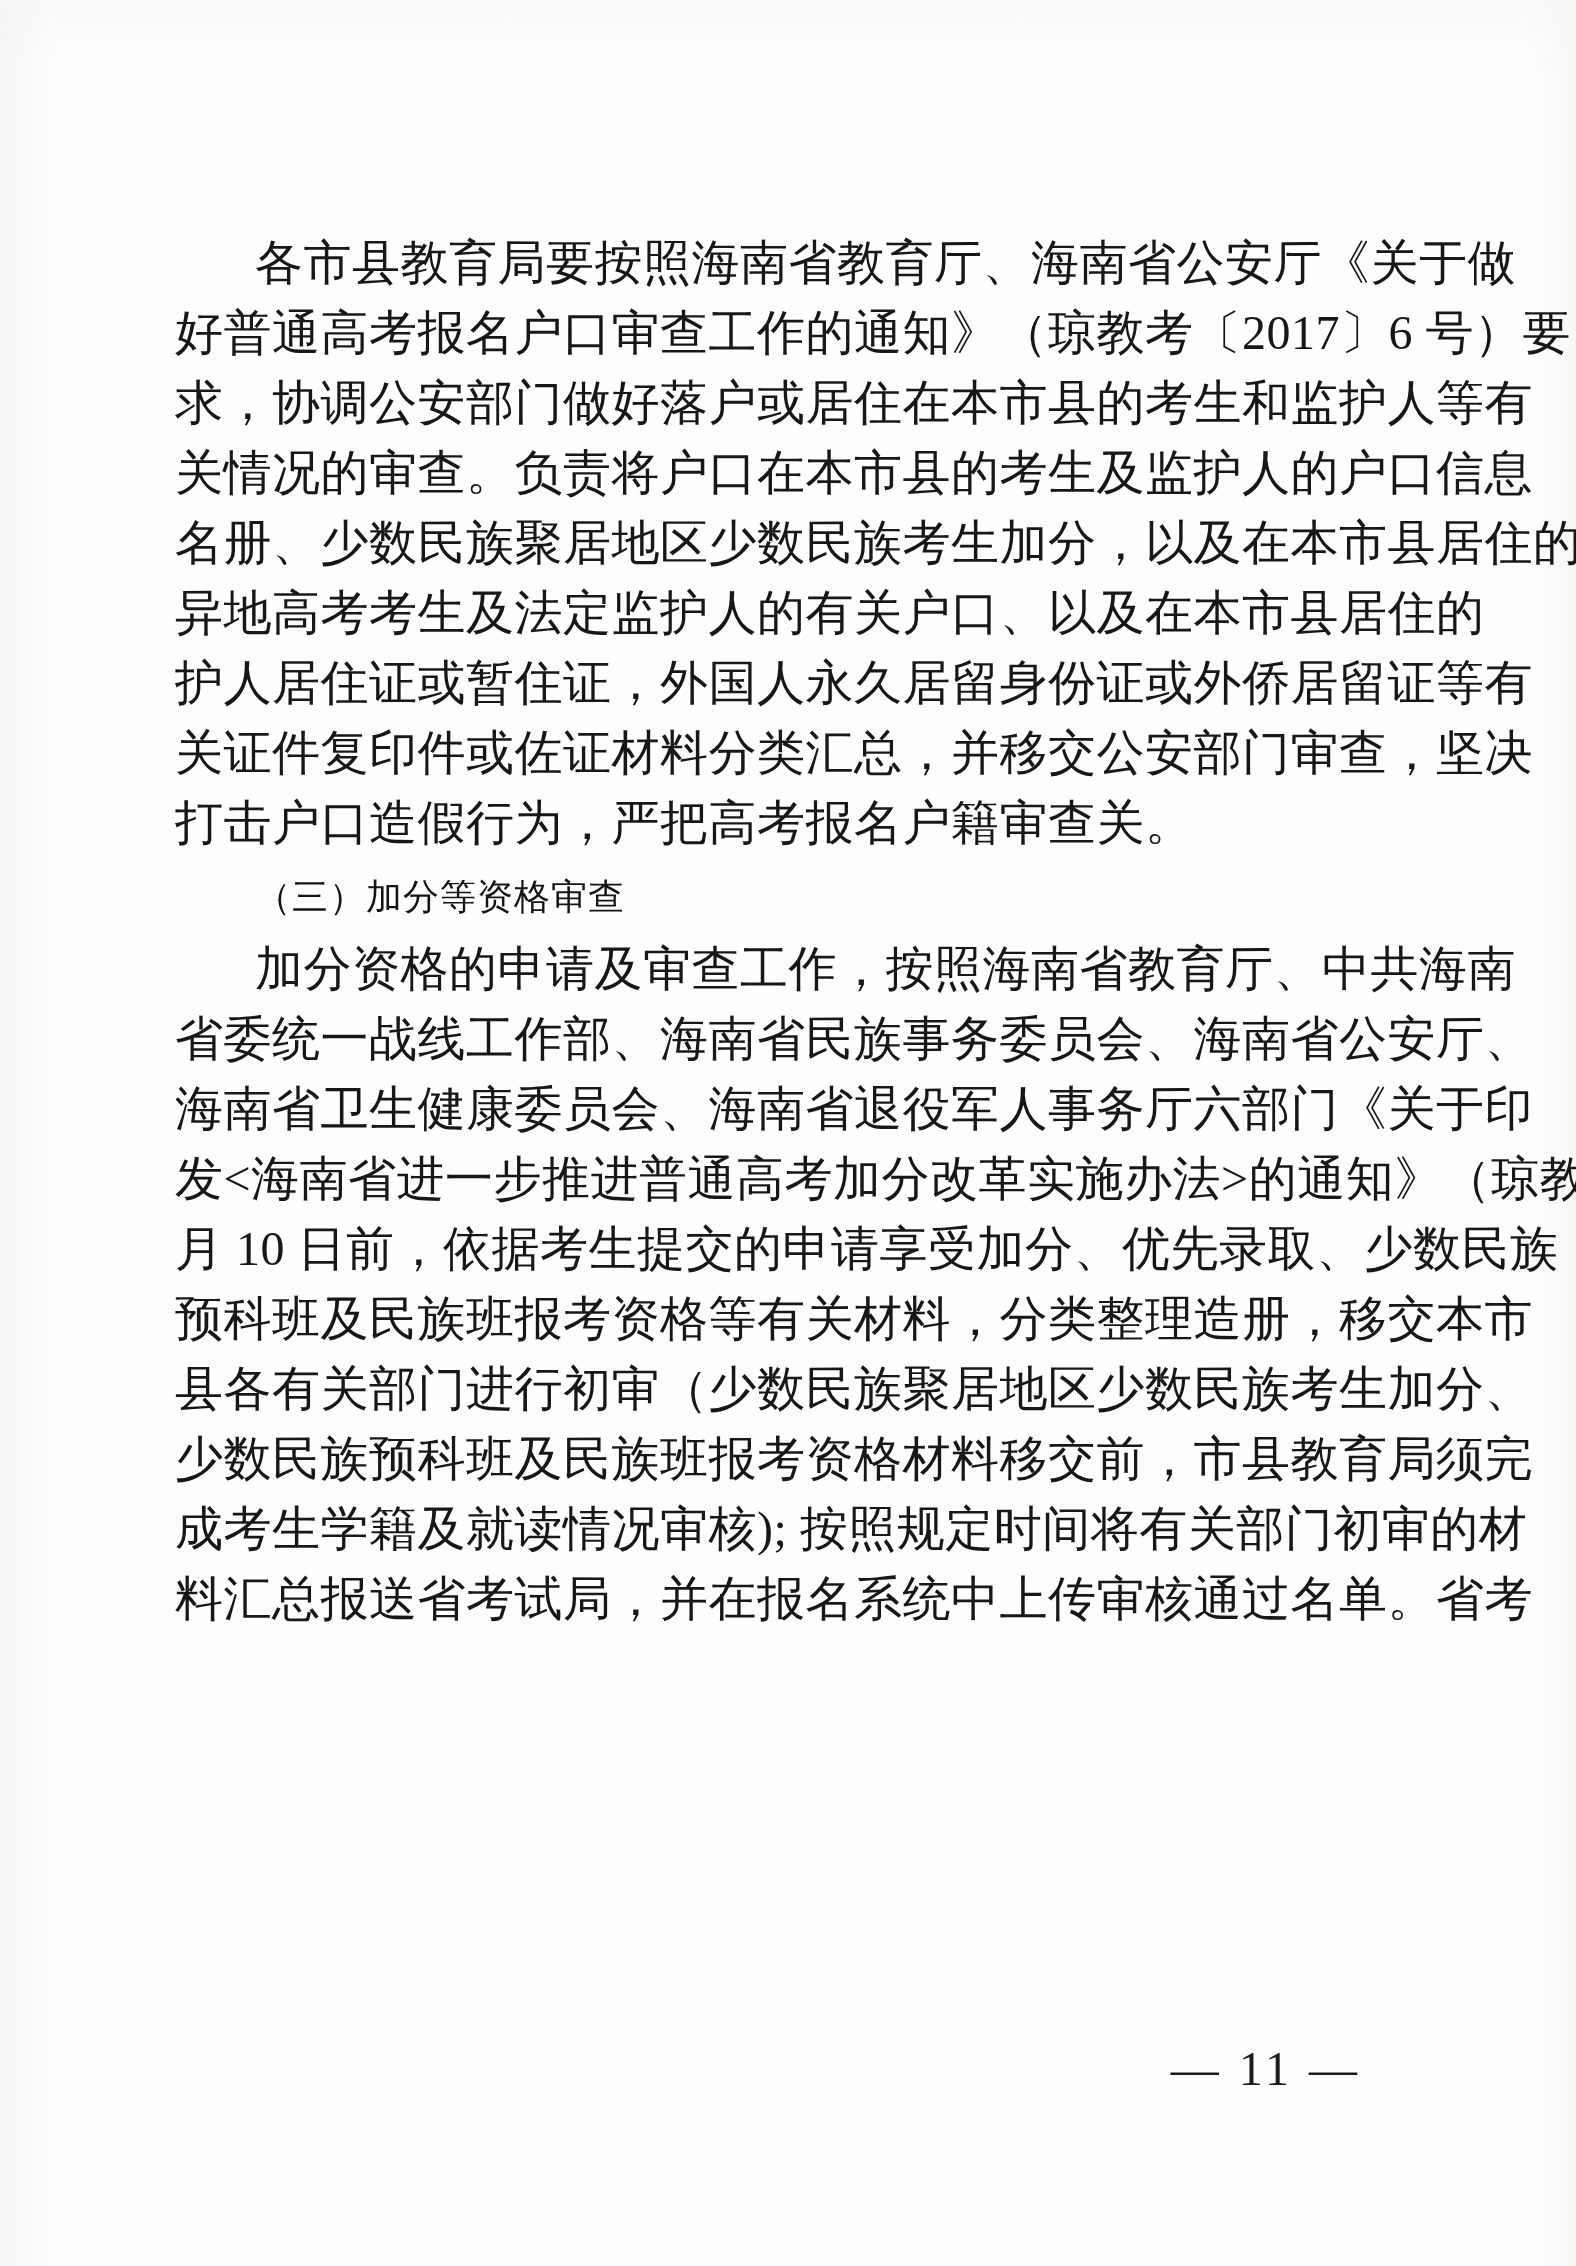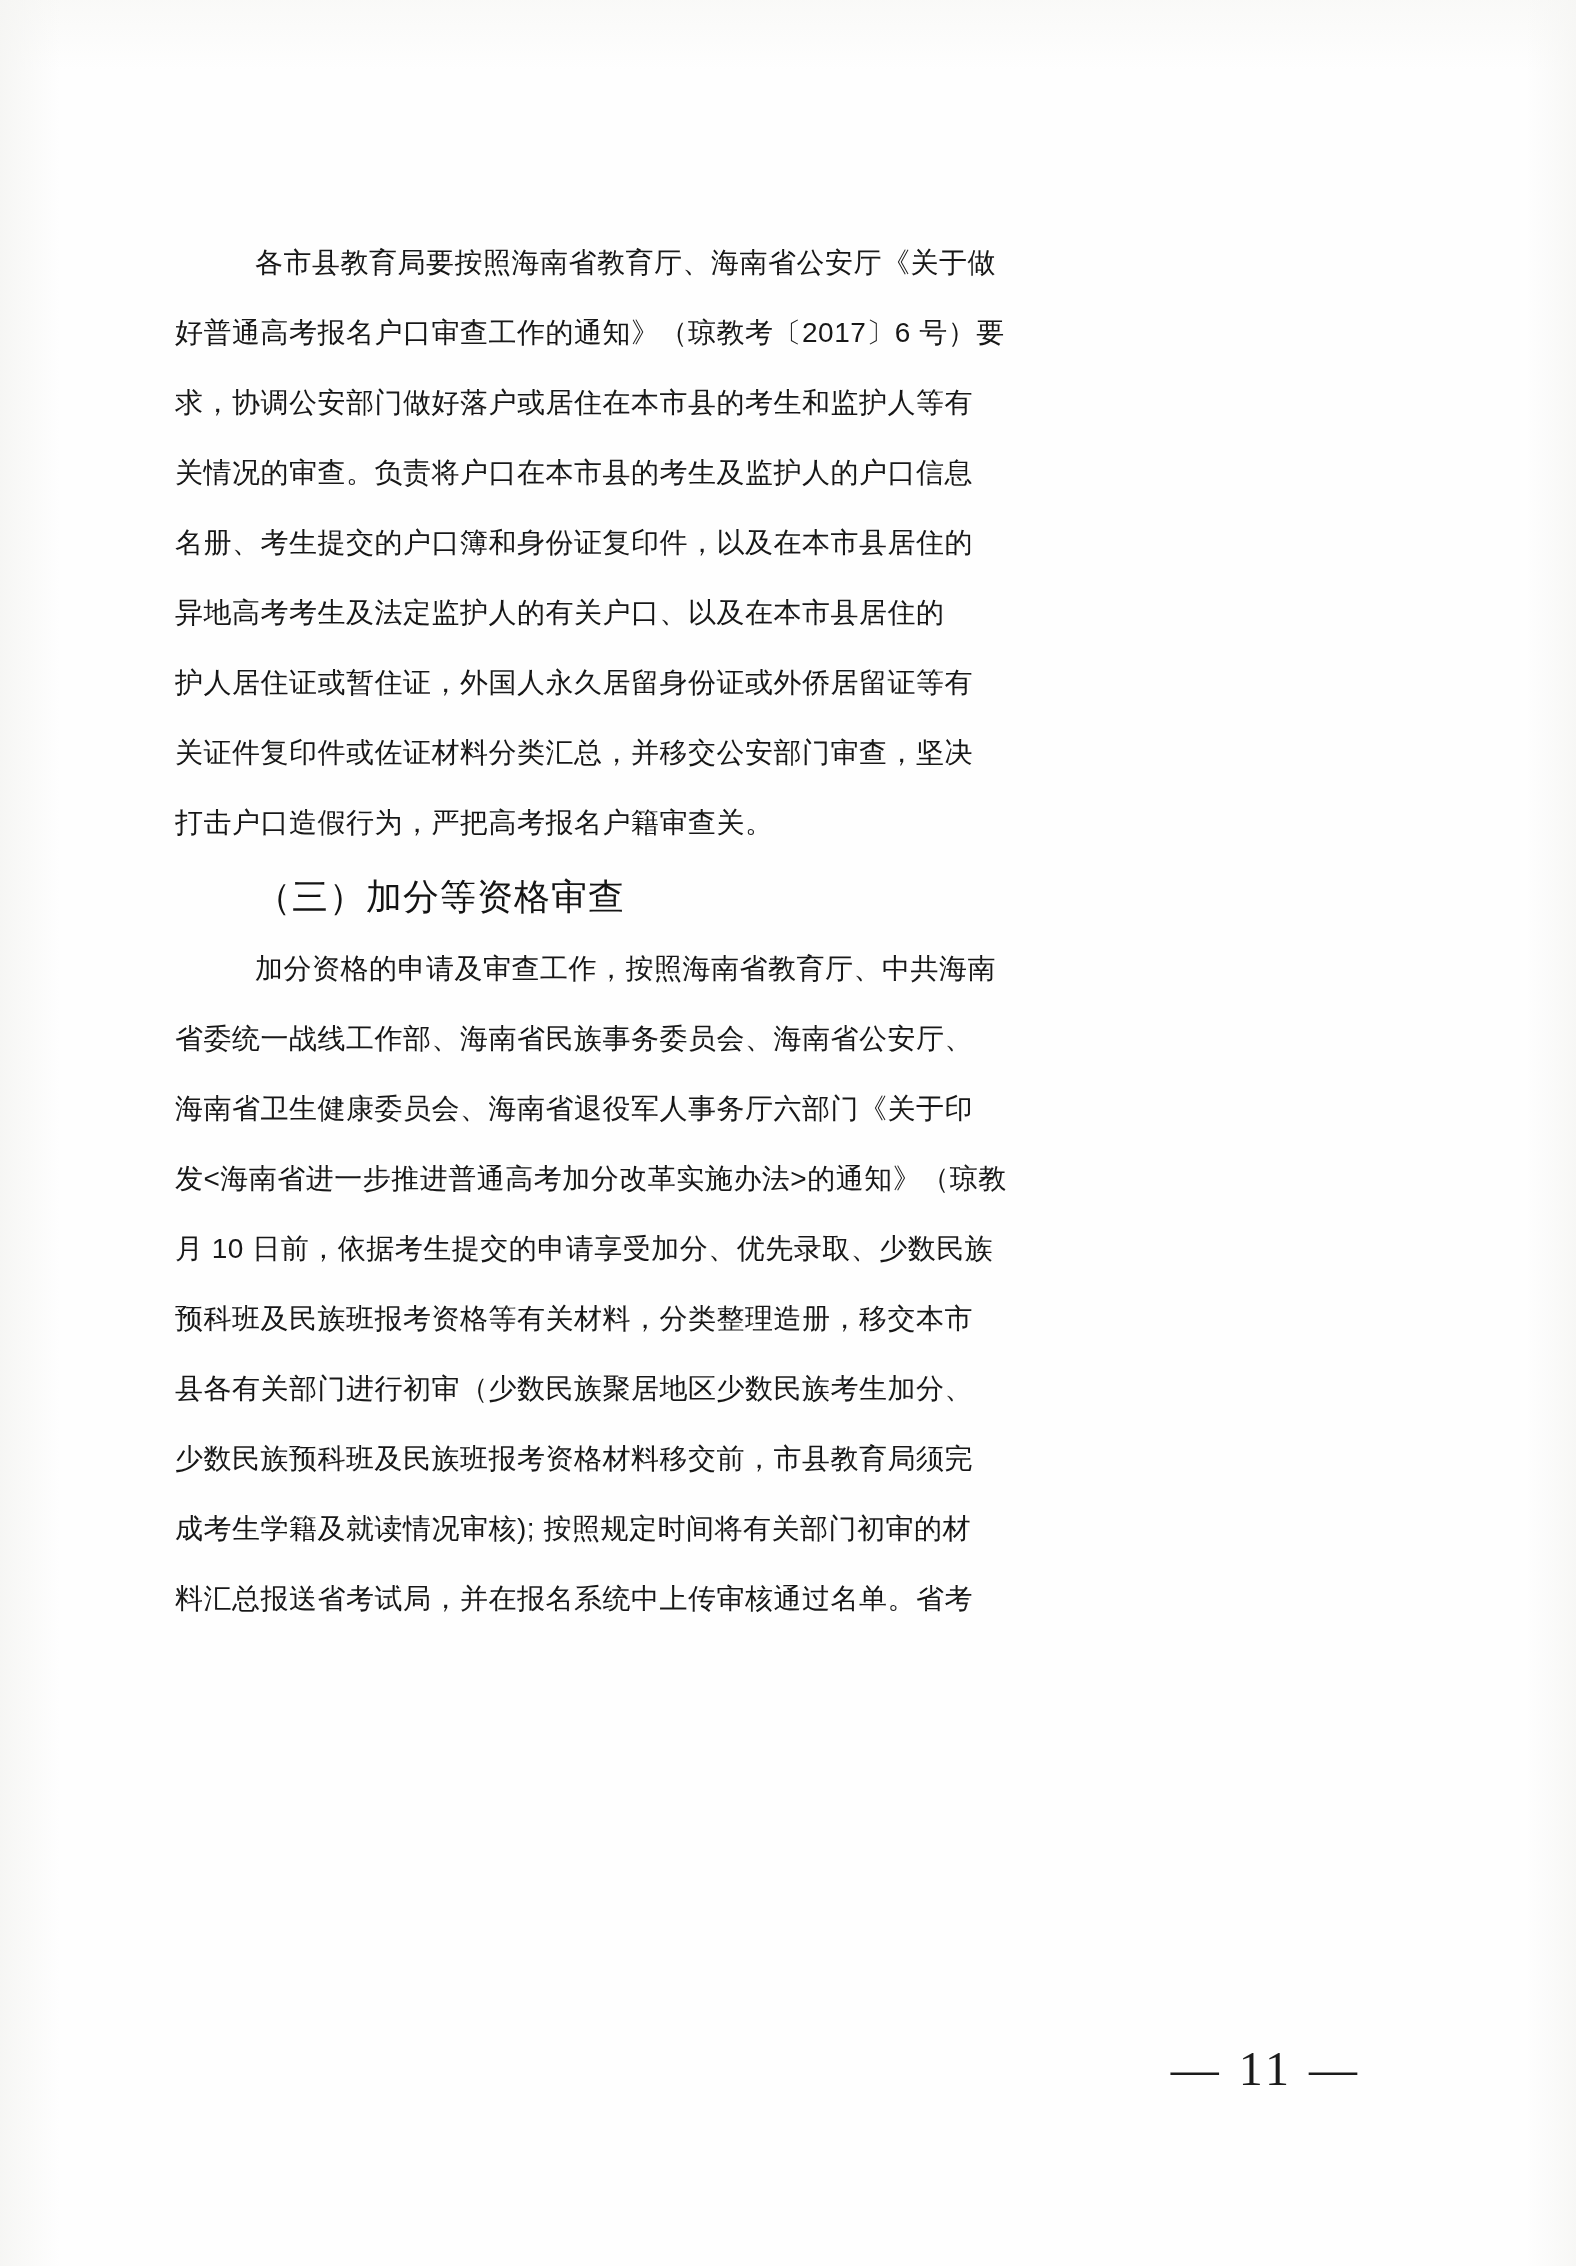--- a/index.html
+++ b/index.html
@@ -31,22 +31,22 @@
     pointer-events: none;
     z-index: 0;
   }
   .content {
     position: relative;
     z-index: 1;
     padding: 228px 200px 0 175px;
     box-sizing: border-box;
   }
   .body-text {
-    font-family: Liberation Sans, sans-serif;
-    font-size: 28px;
+    font-family: Liberation Serif, serif;
+    font-size: 48px;
     line-height: 70px;
     color: #171717;
     letter-spacing: 0.5px;
     text-align: justify;
     text-justify: inter-character;
   }
   .para {
     margin: 0 0 0 0;
   }
   .para .line {
@@ -84,21 +84,21 @@
 
 <div class="page">
 
   <div class="content">
 
     <div class="body-text para para-indent">
       <span class="line" style="padding-left: 80px;">各市县教育局要按照海南省教育厅、海南省公安厅《关于做</span>
       <span class="line">好普通高考报名户口审查工作的通知》（琼教考〔2017〕6 号）要</span>
       <span class="line">求，协调公安部门做好落户或居住在本市县的考生和监护人等有</span>
       <span class="line">关情况的审查。负责将户口在本市县的考生及监护人的户口信息</span>
-      <span class="line">名册、考生提交的户口簿和身份证复印件，以及在本市县居住的</span>
+      <span class="line">名册、少数民族聚居地区少数民族考生加分，以及在本市县居住的</span>
       <span class="line">异地高考考生及法定监护人的有关户口、以及在本市县居住的</span>
       <span class="line">护人居住证或暂住证，外国人永久居留身份证或外侨居留证等有</span>
       <span class="line">关证件复印件或佐证材料分类汇总，并移交公安部门审查，坚决</span>
       <span class="line">打击户口造假行为，严把高考报名户籍审查关。</span>
     </div>
 
     <div class="heading">（三）加分等资格审查</div>
 
     <div class="body-text para para-indent">
       <span class="line" style="padding-left: 80px;">加分资格的申请及审查工作，按照海南省教育厅、中共海南</span>

